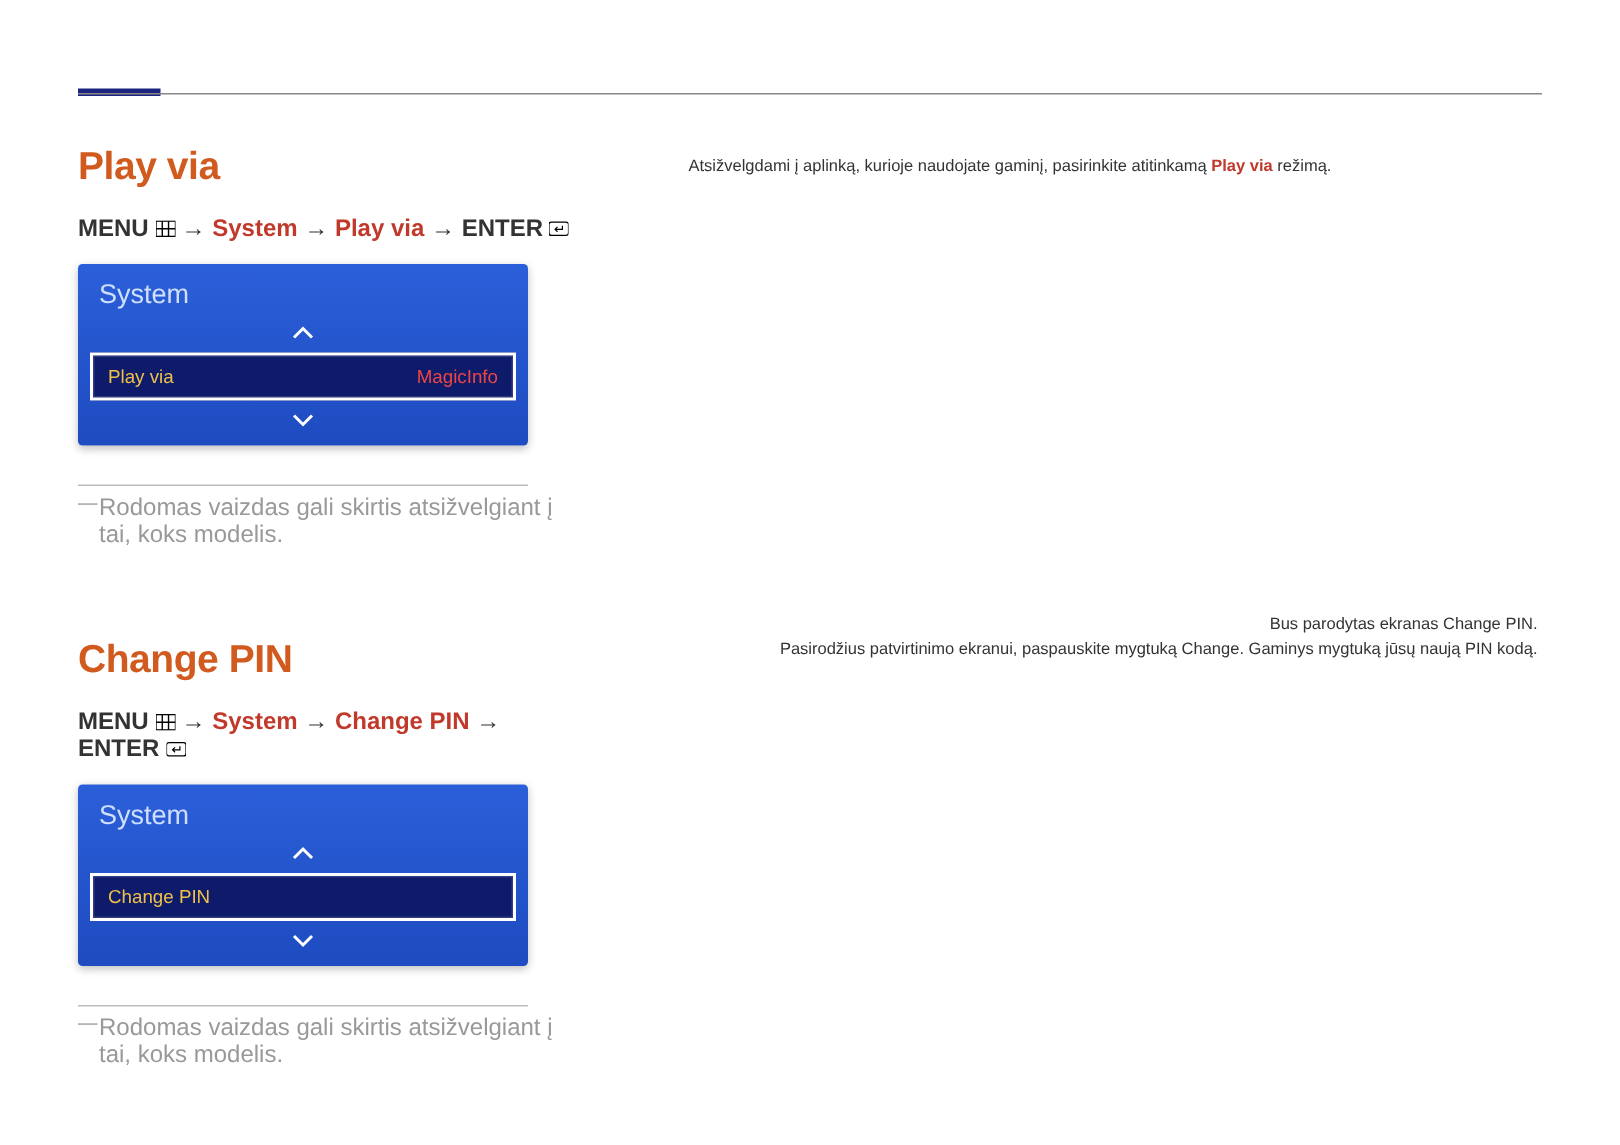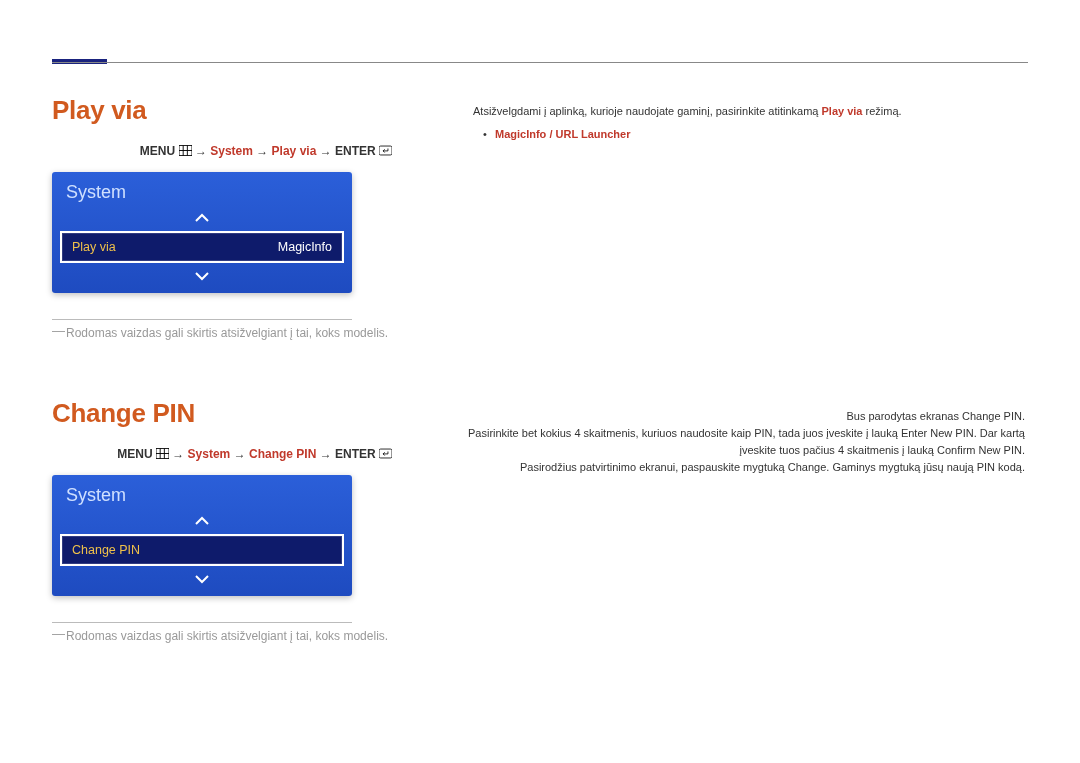--- a/index.html
+++ b/index.html
@@ -28,37 +28,36 @@
     background: #1a237e;
   }
   .left-col {
     position: absolute;
     left: 52px;
     top: 95px;
     width: 340px;
   }
   .right-col {
     position: absolute;
-    left: 473px;
+    left: 459px;
     top: 103px;
     width: 570px;
     line-height: 1.55;
   }
   .section-title {
     font-size: 26px;
     font-weight: 600;
     color: #d15a1f;
     margin-bottom: 18px;
     letter-spacing: -0.3px;
   }
   .breadcrumb {
-    font-size: 12px;
+    font-size: 16px;
     font-weight: bold;
     margin-bottom: 14px;
-    text-align: right;
   }
   .breadcrumb .hl { color: #c0392b; font-weight: bold; }
   .osd {
     width: 300px;
     background: linear-gradient(#2b5fd9, #1e4bc0);
     border-radius: 3px;
     overflow: hidden;
     box-shadow: 0 2px 6px rgba(0,0,0,0.25);
     margin-bottom: 26px;
   }
@@ -74,24 +73,24 @@
     background: #0e1b6b;
     border: 2px solid #fff;
     color: #efc04a;
     display: flex;
     justify-content: space-between;
     align-items: center;
     padding: 7px 10px;
     font-size: 12.5px;
     box-shadow: inset 0 0 0 1px rgba(255,255,255,0.15);
   }
-  .osd-row .val { color: #ffffff; }
+  .osd-row .val { color: #ef4444; }
   .sep-line { border-top: 0.5px solid #bbb; width: 300px; margin-bottom: 6px; }
   .footnote {
-    font-size: 12px;
+    font-size: 16px;
     color: #999;
     position: relative;
     padding-left: 14px;
   }
   .footnote::before {
     content: "―";
     color: #999;
     position: absolute;
     left: 0;
     top: -3px;
@@ -211,28 +210,22 @@
 
     <div class="sep-line"></div>
     <div class="footnote">Rodomas vaizdas gali skirtis atsižvelgiant į tai, koks modelis.</div>
   </div>
 </div>
 
 <div class="right-col">
   <p>
     <span>Atsižvelgdami į aplinką, kurioje naudojate gaminį, pasirinkite atitinkamą </span><span class="hl-red">Play via</span><span> režimą.</span>
   </p>
-  <div class="bullet-row">
-    <span class="hl-red">MagicInfo / URL Launcher</span>
-  </div>
 </div>
 
 <div class="right2">
   <p>
     <span>Bus parodytas ekranas </span><span class="hl-red">Change PIN</span><span>.</span>
   </p>
   <p>
-    <span>Pasirinkite bet kokius 4 skaitmenis, kuriuos naudosite kaip PIN, tada juos įveskite į lauką </span><span class="hl-red">Enter New PIN</span><span>. Dar kartą įveskite tuos pačius 4 skaitmenis į lauką </span><span class="hl-red">Confirm New PIN</span><span>.</span>
-  </p>
-  <p>
     <span>Pasirodžius patvirtinimo ekranui, paspauskite mygtuką </span><span class="hl-red">Change</span><span>. Gaminys mygtuką jūsų naują PIN kodą.</span>
   </p>
 </div>
 
 </body></html>

